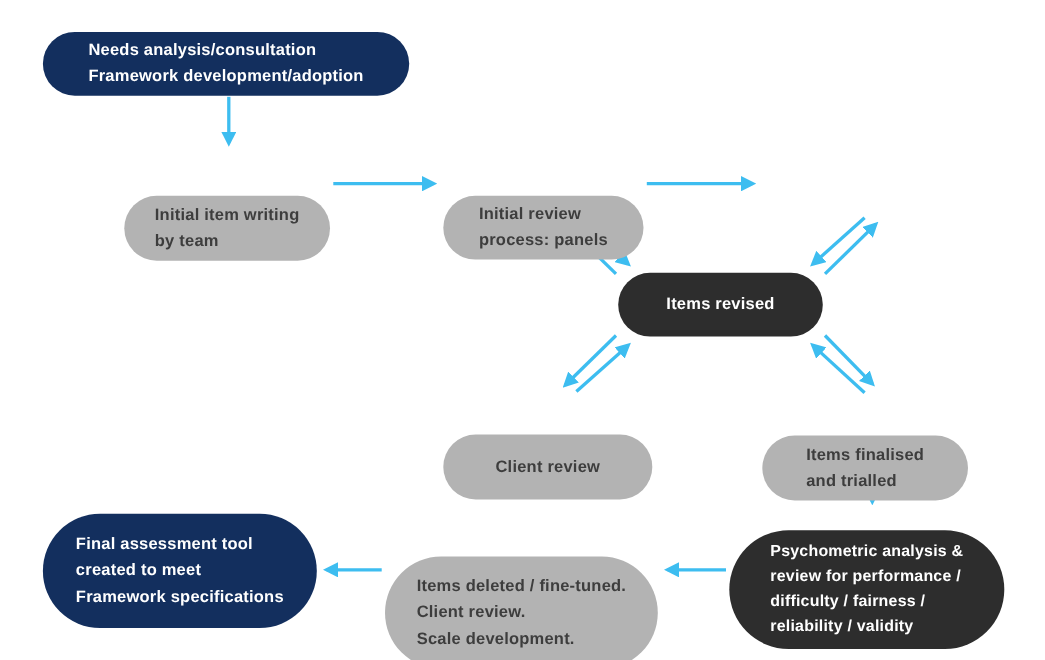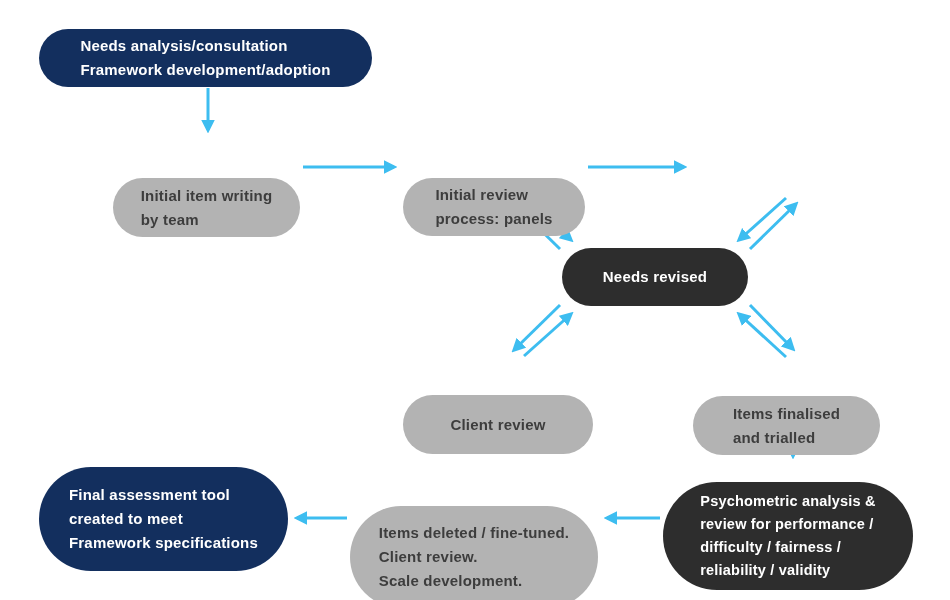--- a/index.html
+++ b/index.html
@@ -76,21 +76,21 @@
   <div id="n-needs" class="node navy">Needs analysis/consultation
 Framework development/adoption</div>
 
   <div id="n-writing" class="node gray">Initial item writing
 by team</div>
 
   <div id="n-review" class="node gray">Initial review
 process: panels</div>
 
 
-  <div id="n-revised" class="node dark">Needs revised</div>
+  <div id="n-revised" class="node dark">Items revised</div>
 
   <div id="n-client" class="node gray">Client review</div>
 
   <div id="n-finalised" class="node gray">Items finalised
 and trialled</div>
 
   <div id="n-psycho" class="node dark">Psychometric analysis &amp;
 review for performance /
 difficulty / fairness /
 reliability / validity</div>

